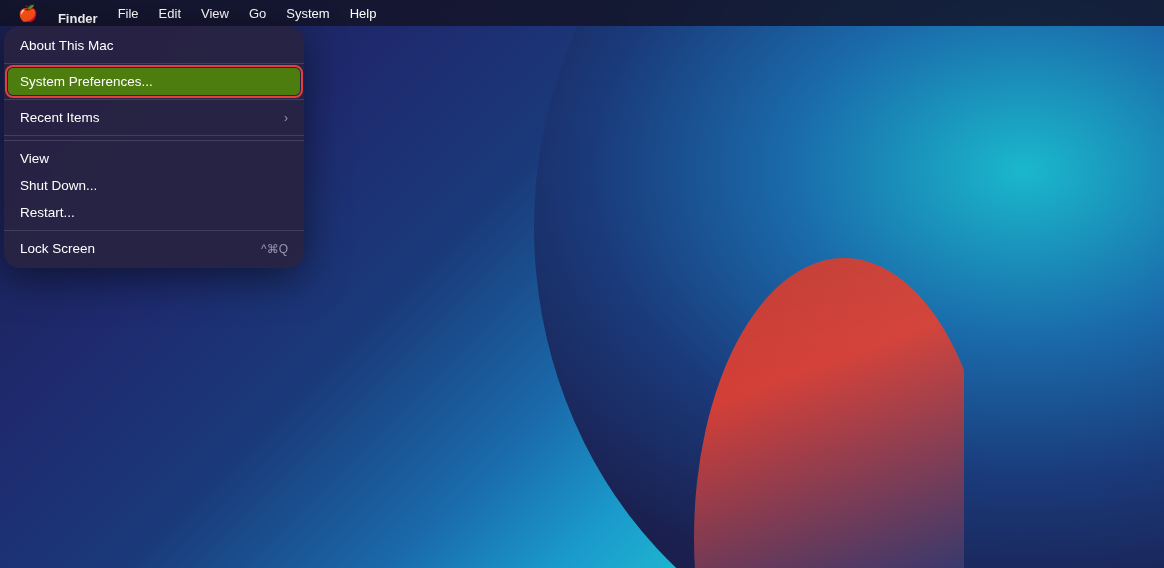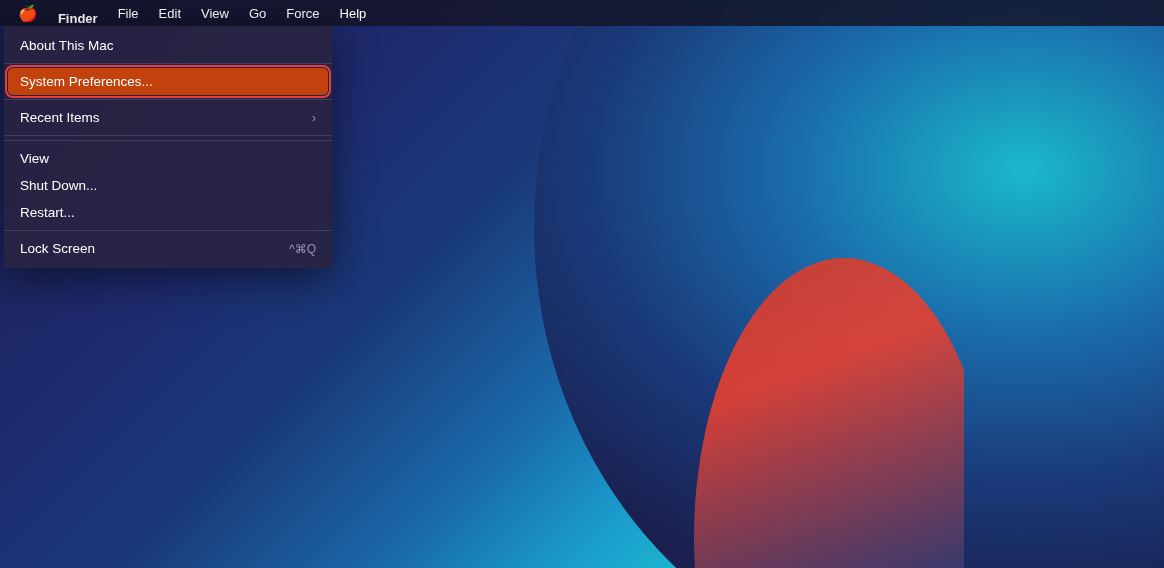--- a/index.html
+++ b/index.html
@@ -54,42 +54,42 @@
     .menubar-finder {
       font-weight: 700;
       align-items: flex-end;
     }
 
     
     .apple-menu {
       position: absolute;
       top: 26px;
       left: 4px;
-      width: 328px;
+      width: 300px;
       background: rgba(40, 35, 65, 0.92);
       backdrop-filter: blur(20px);
-      border-radius: 1px;
+      border-radius: 16px;
       padding: 6px 0;
       z-index: 200;
       box-shadow: 0 10px 40px rgba(0,0,0,0.5);
     }
 
     .menu-item {
       display: flex;
       align-items: center;
       justify-content: space-between;
       padding: 6px 16px;
       color: #ffffff;
       font-size: 13.5px;
       cursor: pointer;
       position: relative;
     }
 
     .menu-item.highlighted {
-      background: #c2410c;
+      background: #4d7c0f;
       border-radius: 5px;
       margin: 0 4px;
       padding: 6px 12px;
       outline: 2px solid #e53e3e;
       outline-offset: 1px;
     }
 
     .menu-item .shortcut {
       color: rgba(180, 175, 200, 0.8);
       font-size: 12px;
@@ -157,21 +157,21 @@
   <div class="menubar-item">
     <span>Edit</span>
   </div>
   <div class="menubar-item">
     <span>View</span>
   </div>
   <div class="menubar-item">
     <span>Go</span>
   </div>
   <div class="menubar-item">
-    <span>Force</span>
+    <span>System</span>
   </div>
   <div class="menubar-item">
     <span>Help</span>
   </div>
 </div>
 
 <div class="apple-menu">
 
   <div class="menu-item">
     <span>About This Mac</span>

